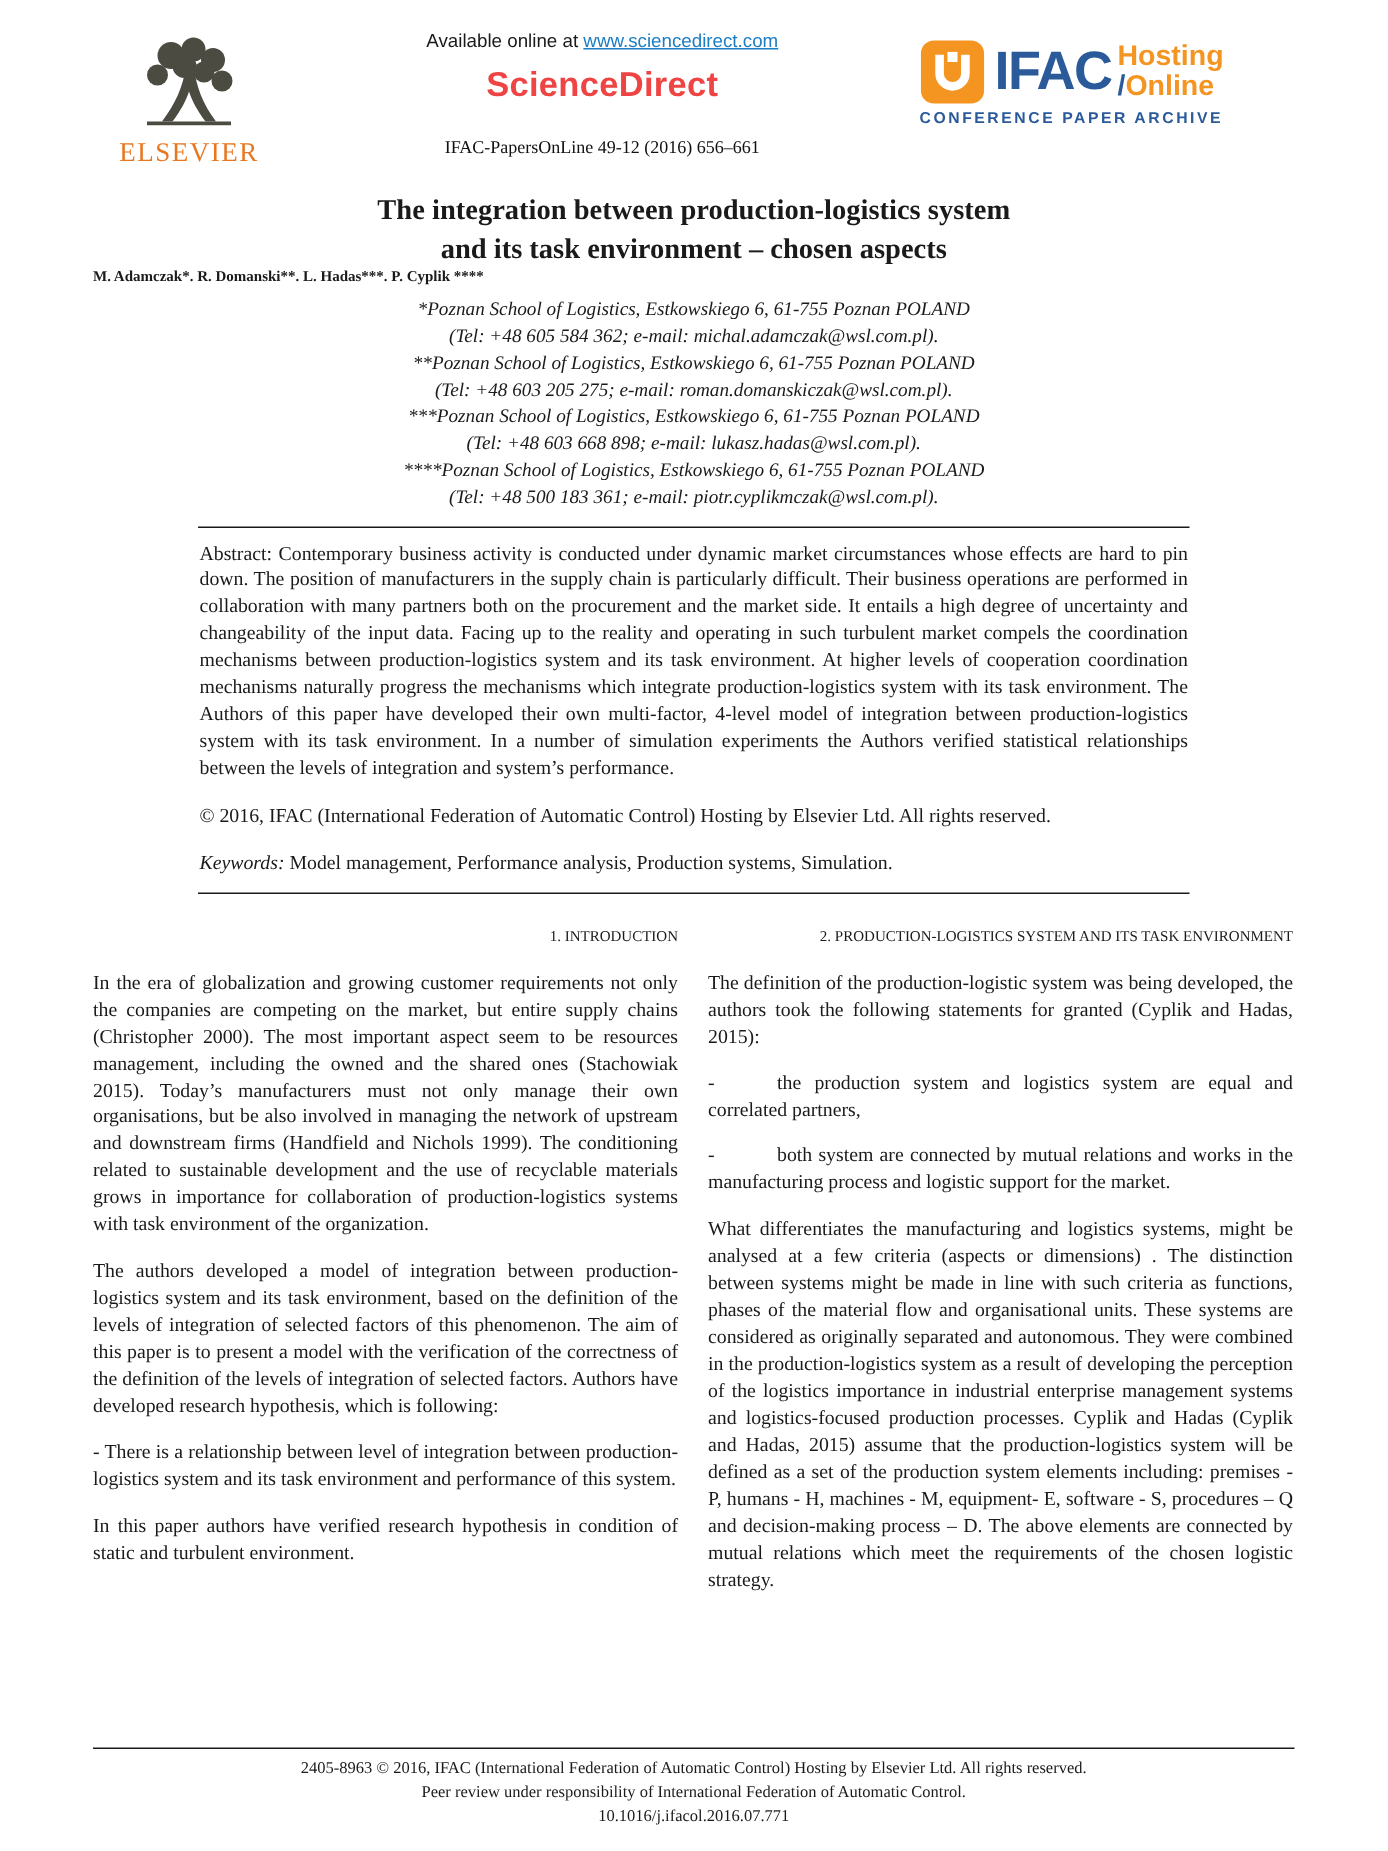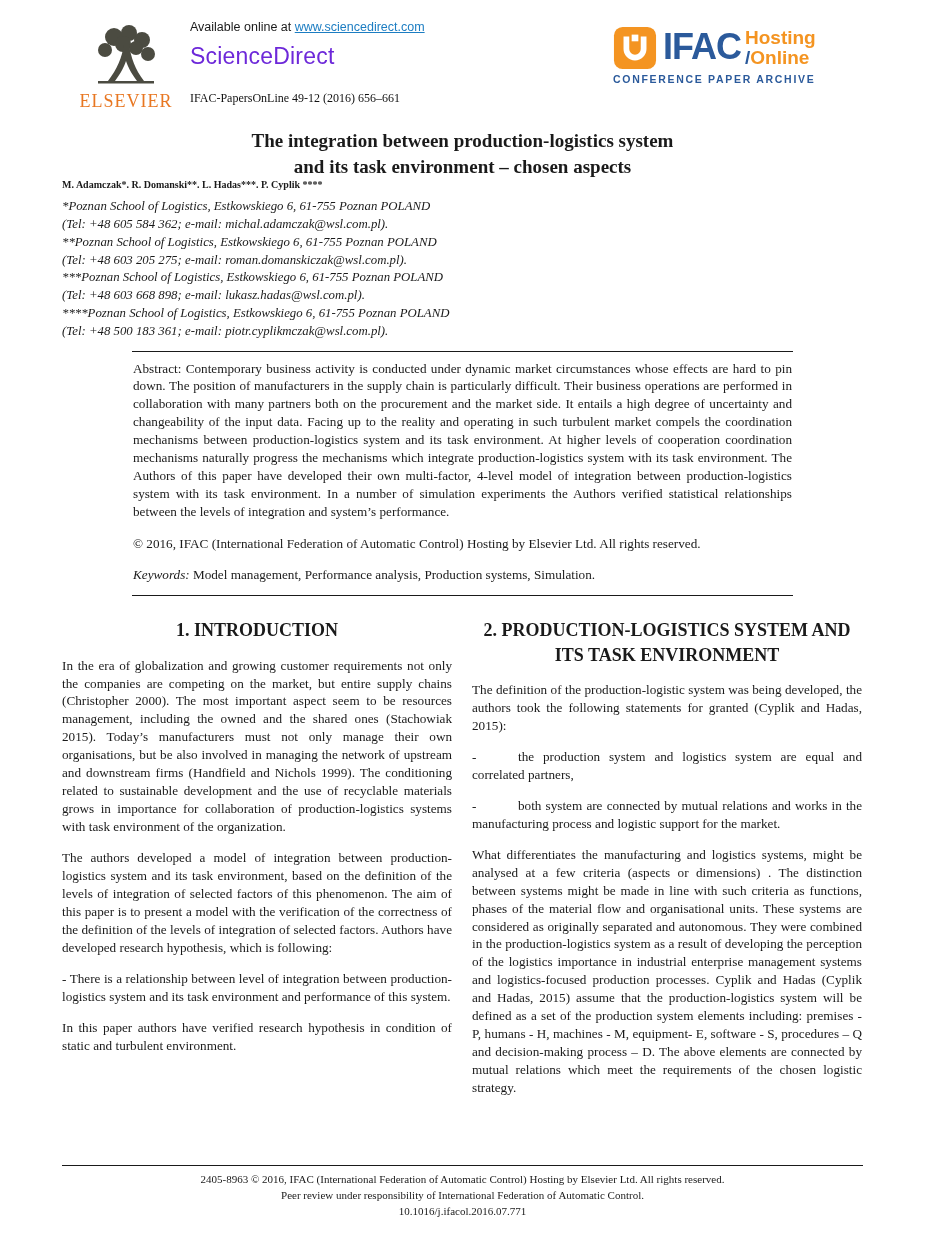--- a/index.html
+++ b/index.html
@@ -21,26 +21,26 @@
   }
 
   
   .header { display: flex; align-items: flex-start; }
   .elsevier { width: 128px; text-align: center; padding-top: 6px; }
   .elsevier svg { display: block; margin: 0 auto; }
   .elsevier-word {
     font-size: 18px; letter-spacing: 1px; margin-top: 3px;
     color: var(--elsevier-orange, #e87722);
   }
-  .header-center { flex: 1; text-align: left; padding-top: 2px; }
+  .header-center { flex: 1; text-align: center; padding-top: 2px; }
   .avail { font-family: "Liberation Sans", sans-serif; font-size: 12.5px; }
   .sd-link { color: var(--sciencedirect-blue, #1c7dc2); text-decoration: underline; cursor: pointer; }
   .sd-logo {
-    font-family: "Liberation Sans", sans-serif; font-weight: normal;
-    font-size: 23px; margin-top: 9px; letter-spacing: 0.2px; color: #6d28d9;
+    font-family: "Liberation Sans", sans-serif; font-weight: bold;
+    font-size: 23px; margin-top: 9px; letter-spacing: 0.2px; color: #ef4444;
   }
   .journal-ref { font-size: 12px; margin-top: 21px; color: #111; }
   .ifac-logo { width: 250px; padding-top: 8px; }
   .ifac-top { display: flex; align-items: flex-start; }
   .ifac-icon { flex: 0 0 auto; }
   .ifac-word {
     font-family: "Liberation Sans", sans-serif; font-weight: bold;
     font-size: 36px; line-height: 42px; letter-spacing: -1px;
     color: var(--ifac-blue, #2b5a9b); margin-left: 6px;
   }
@@ -52,38 +52,38 @@
   .ifac-po .slash { color: var(--ifac-blue, #2b5a9b); }
   .ifac-archive {
     font-family: "Liberation Sans", sans-serif; font-weight: bold;
     font-size: 10.5px; letter-spacing: 1.7px; margin-top: 3px;
     color: var(--ifac-blue, #2b5a9b); white-space: nowrap;
   }
 
   
   .title { text-align: center; font-weight: bold; font-size: 19px; line-height: 1.35; margin-top: 16px; }
   .authors { text-align: left; font-weight: bold; font-size: 10px; }
-  .affiliations { font-style: italic; font-size: 12.8px; line-height: 1.39; margin-top: 8px; }
+  .affiliations { text-align: center; font-style: italic; font-size: 12.8px; line-height: 1.39; margin-top: 8px; }
 
   
   .abstract {
     margin: 10px 70px 0 70px;
     border-top: 1.5px solid #1a1a1a;
     border-bottom: 1.5px solid #1a1a1a;
     padding: 8px 1px 12px 1px;
   }
   .abs-text { text-align: justify; font-size: 13.2px; line-height: 1.36; }
   .abs-copyright { font-size: 13.2px; margin-top: 15px; }
   .keywords { font-size: 13.2px; margin-top: 15px; }
   .kw-label { font-style: italic; }
 
   
   .columns { display: flex; gap: 20px; margin-top: 22px; }
   .col { width: 390px; font-size: 13.2px; line-height: 1.36; }
-  .col h2 { font-size: 18px; font-weight: bold; text-align: center; margin: 0 0 14px 0; }
+  .col h2 { font-size: 10px; font-weight: normal; text-align: right; margin: 0 0 14px 0; }
   .col p { text-align: justify; margin: 0 0 13px 0; }
   .bullet .dash { display: inline-block; width: 46px; }
 
   
   .footer {
     margin-top: auto;
     border-top: 1px solid #1a1a1a;
     padding: 6px 0 14px 0;
     font-size: 11px;
     line-height: 1.45;

